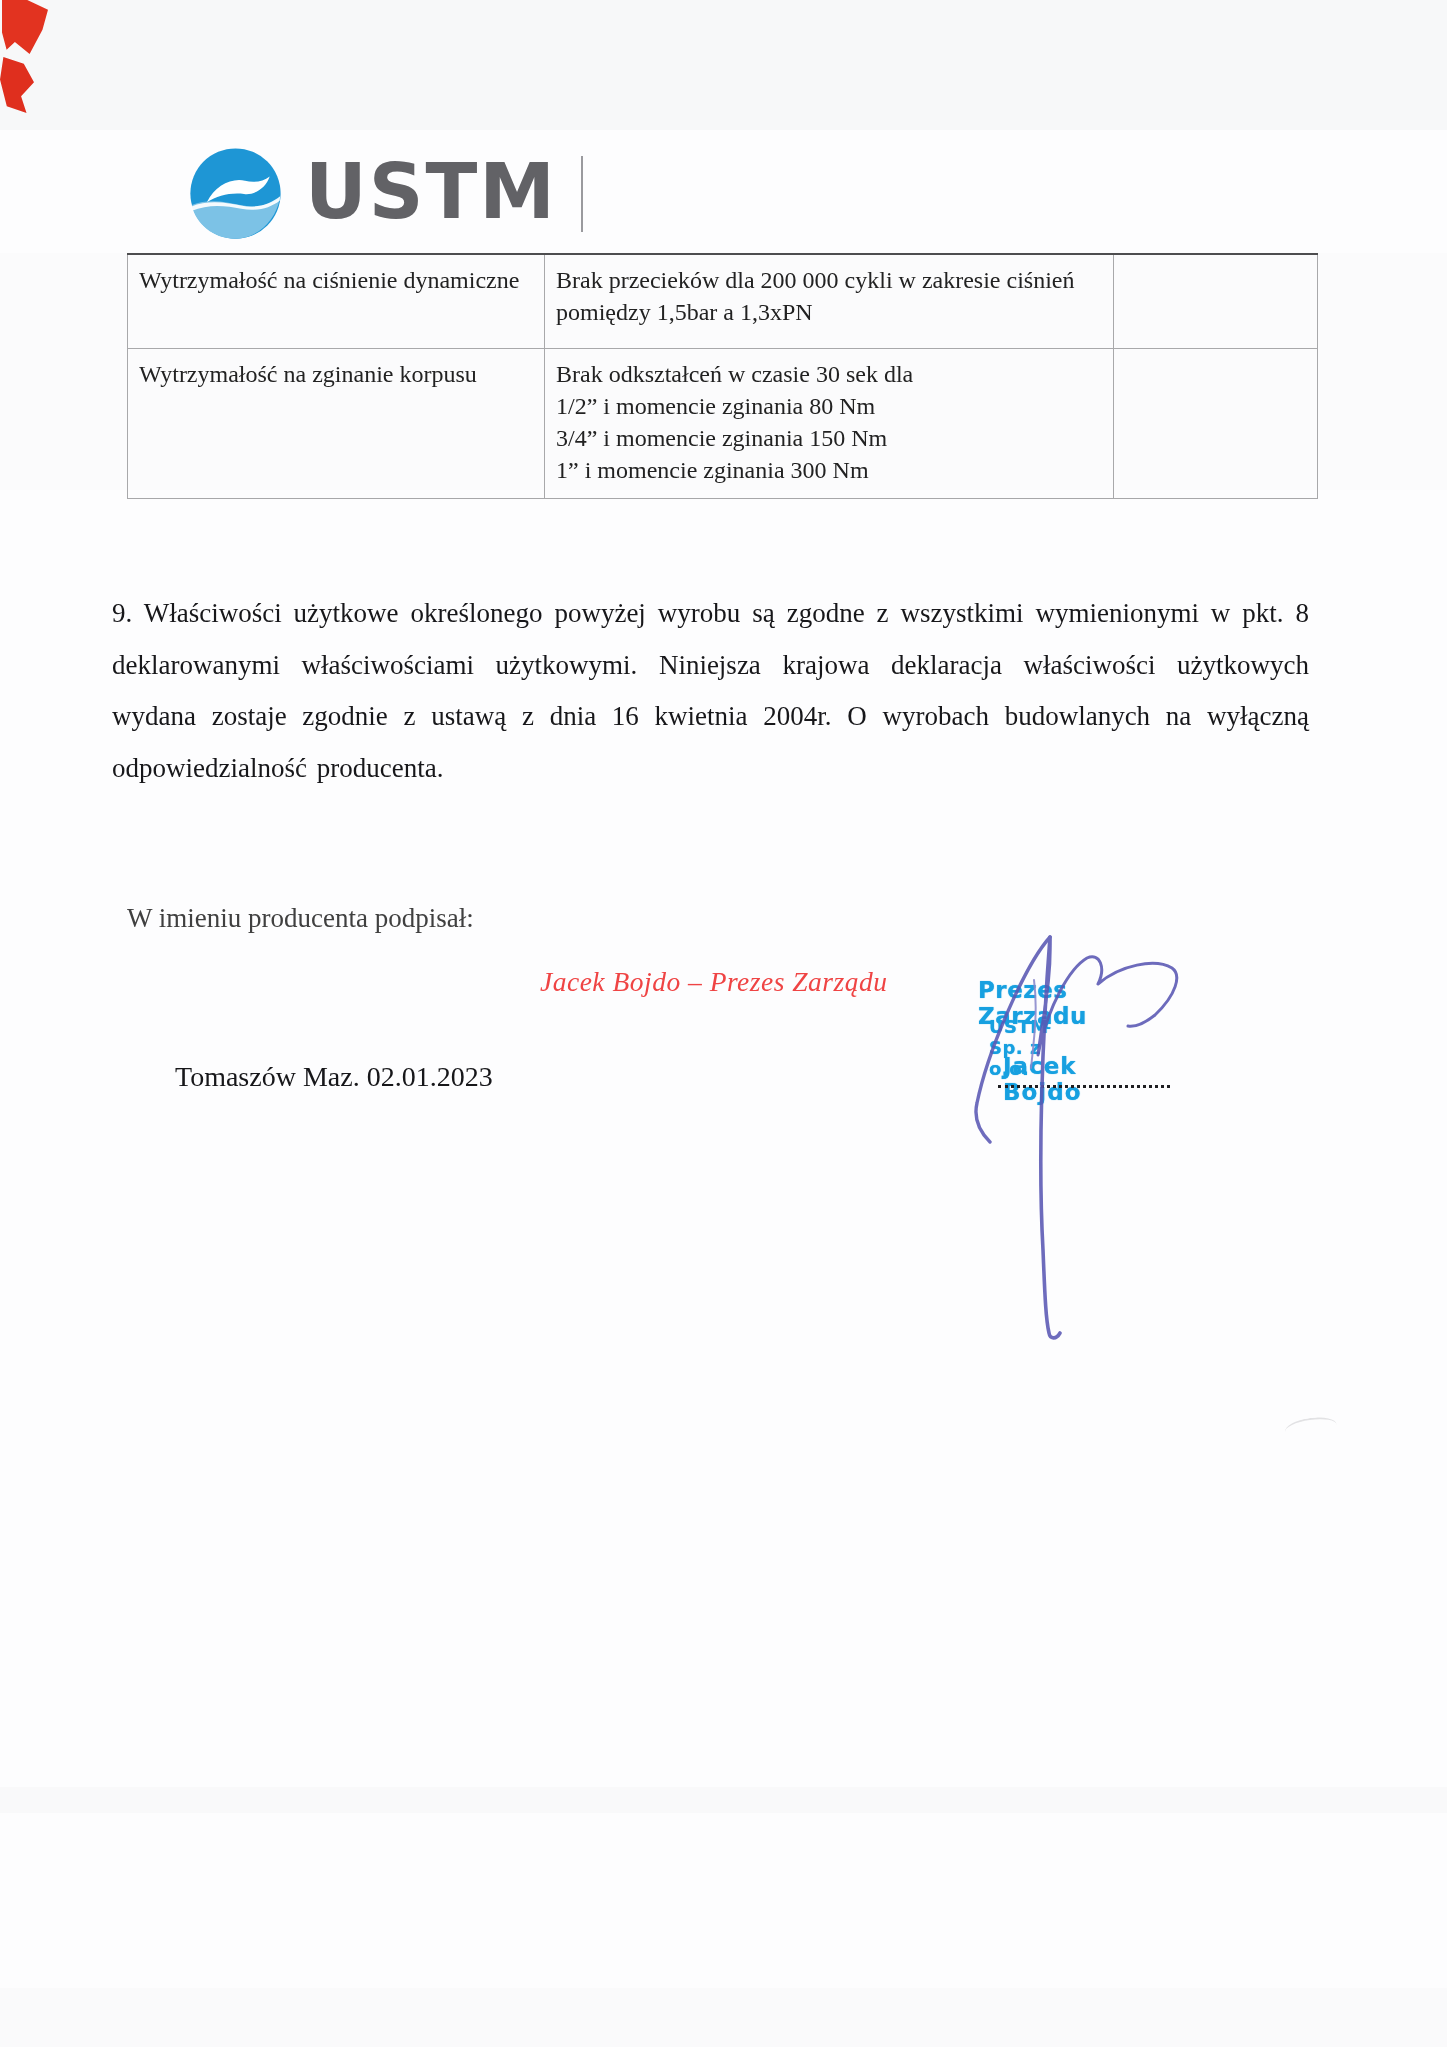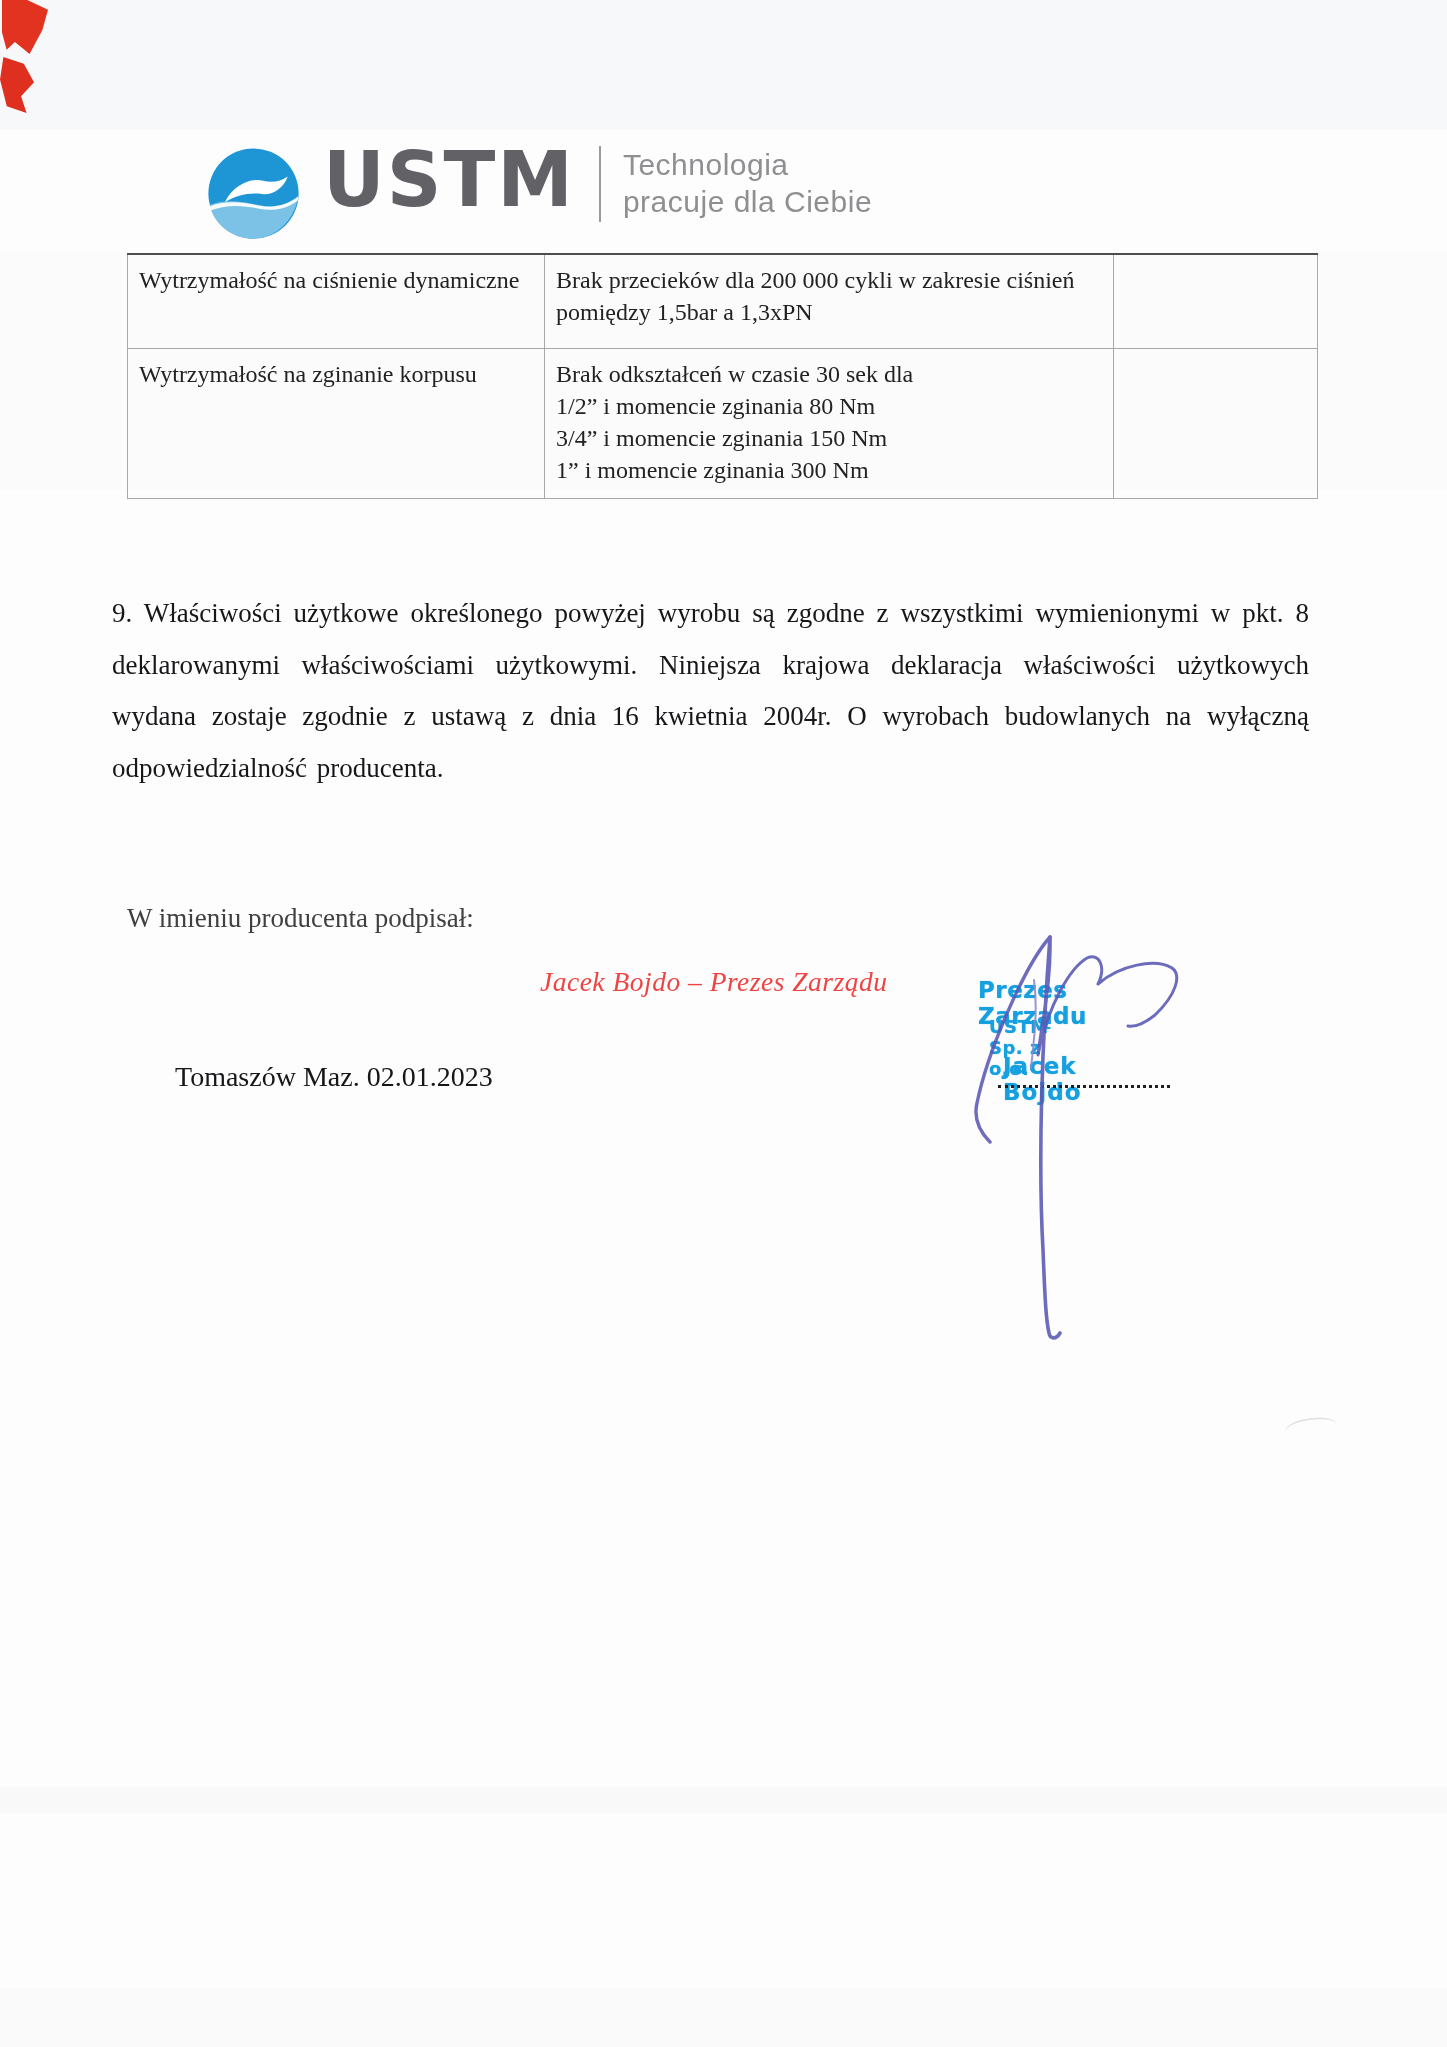--- a/index.html
+++ b/index.html
@@ -20,21 +20,21 @@
   .band-bottom{top:1988px;height:59px;background:#fafafb;}
 
   
   .corner-mark{position:absolute;pointer-events:none;}
   .mark-1{left:2px;top:0;width:46px;height:54px;background:#e23320;
     clip-path:polygon(0% 0%,55% 0%,100% 18%,88% 55%,60% 100%,28% 78%,10% 92%,0% 60%);}
   .mark-2{left:0;top:57px;width:34px;height:56px;background:#df2f1e;
     clip-path:polygon(10% 0%,70% 12%,100% 45%,62% 70%,78% 100%,20% 88%,0% 40%);}
 
   
-  .logo-row{position:absolute;left:206px;top:140px;display:flex;align-items:flex-start;}
+  .logo-row{position:absolute;left:188px;top:140px;display:flex;align-items:center;}
   .logo-circle{width:95px;height:95px;flex:0 0 auto;margin-top:6px;}
   .brand-text{
     font-family:"DejaVu Sans", sans-serif;font-weight:bold;
     font-size:76px;letter-spacing:2px;color:#626266;
     margin-left:22px;line-height:1;margin-top:2px;
   }
   .tagline-sep{width:2px;height:76px;background:#9a9a9e;margin:0 22px 0 24px;margin-top:6px;}
   .tagline{
     font-family:"Liberation Sans", sans-serif;color:#8f8f92;
     font-size:30px;line-height:37px;margin-top:6px;letter-spacing:.5px;
@@ -108,24 +108,20 @@
 
   <div class="logo-row">
     <svg class="logo-circle" viewBox="0 0 100 100">
       <circle cx="50" cy="50" r="47.5" fill="#1e96d5"></circle>
       <path d="M4,62 C22,55 40,59 55,62 C72,65.5 86,62 96.5,55 C93,78 73,97.5 50,97.5 C27,97.5 8,82 4,62 Z" fill="#7cc2e6"></path>
       <path d="M3,64 C22,56 42,60 57,63 C73,66 87,61 97,53 L96.5,57.5 C86,65.5 72,69 56,66 C40,63 22,60.5 3.5,68.5 Z" fill="#ffffff" opacity="0.92"></path>
       <path d="M20,59 C28,42 46,33 60,36.5 C69,39 79,37.5 86,32 C82,44 70,52 59,50.5 C45,48.5 31,52.5 20,59 Z" fill="#ffffff"></path>
     </svg>
     <div class="brand-text">USTM</div>
     <div class="tagline-sep"></div>
-    <div class="tagline">
-      <div>Technologia</div>
-      <div>pracuje dla Ciebie</div>
-    </div>
   </div>
 
   <table class="spec-table">
     <tbody>
       <tr class="row-1">
         <td class="cell-prop">Wytrzymałość na ciśnienie dynamiczne</td>
         <td class="cell-value">Brak przecieków dla 200 000 cykli w zakresie ciśnień pomiędzy 1,5bar a 1,3xPN</td>
         <td class="cell-note"></td>
       </tr>
       <tr class="row-2">

